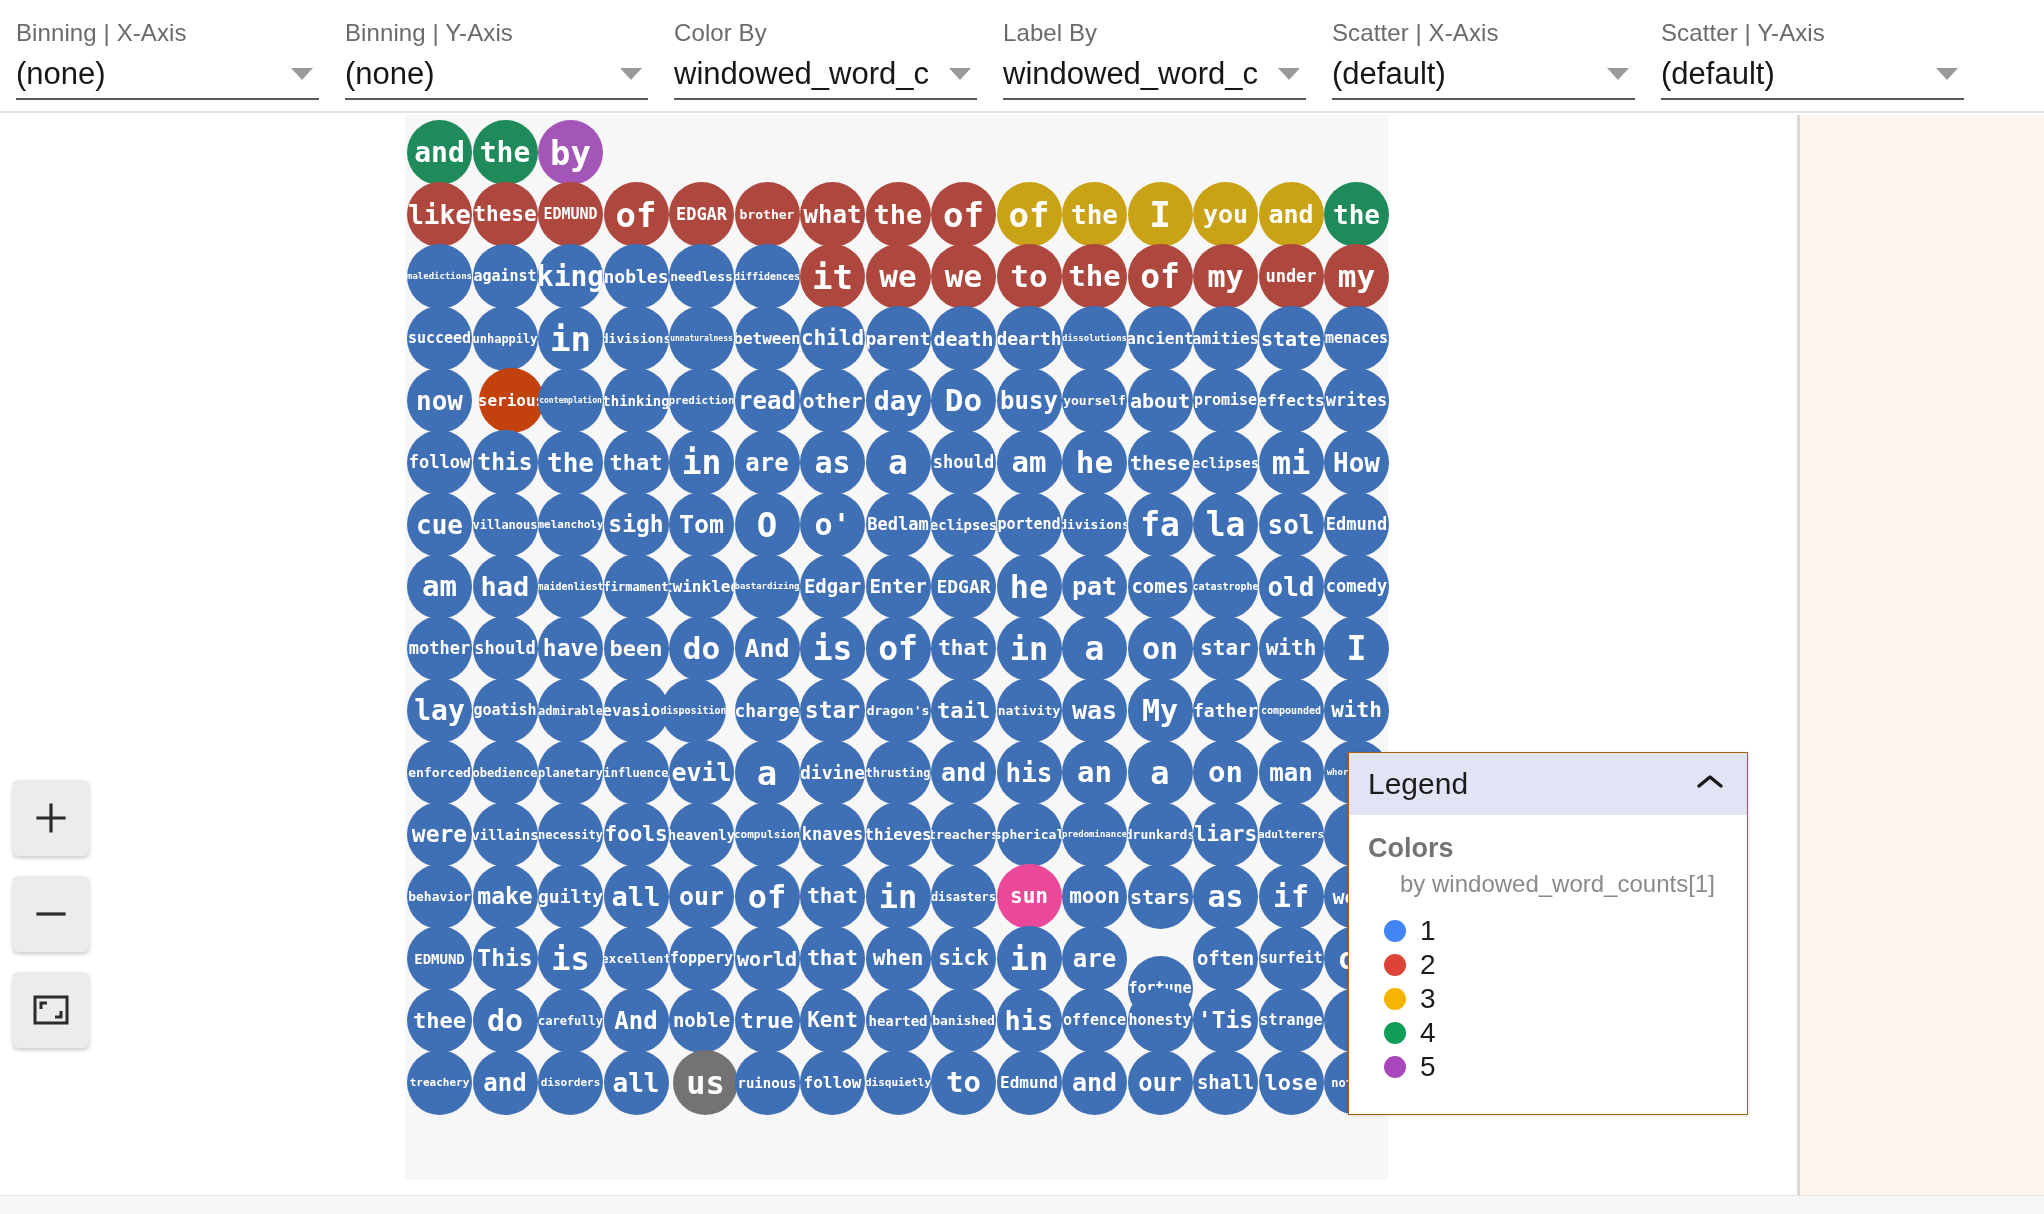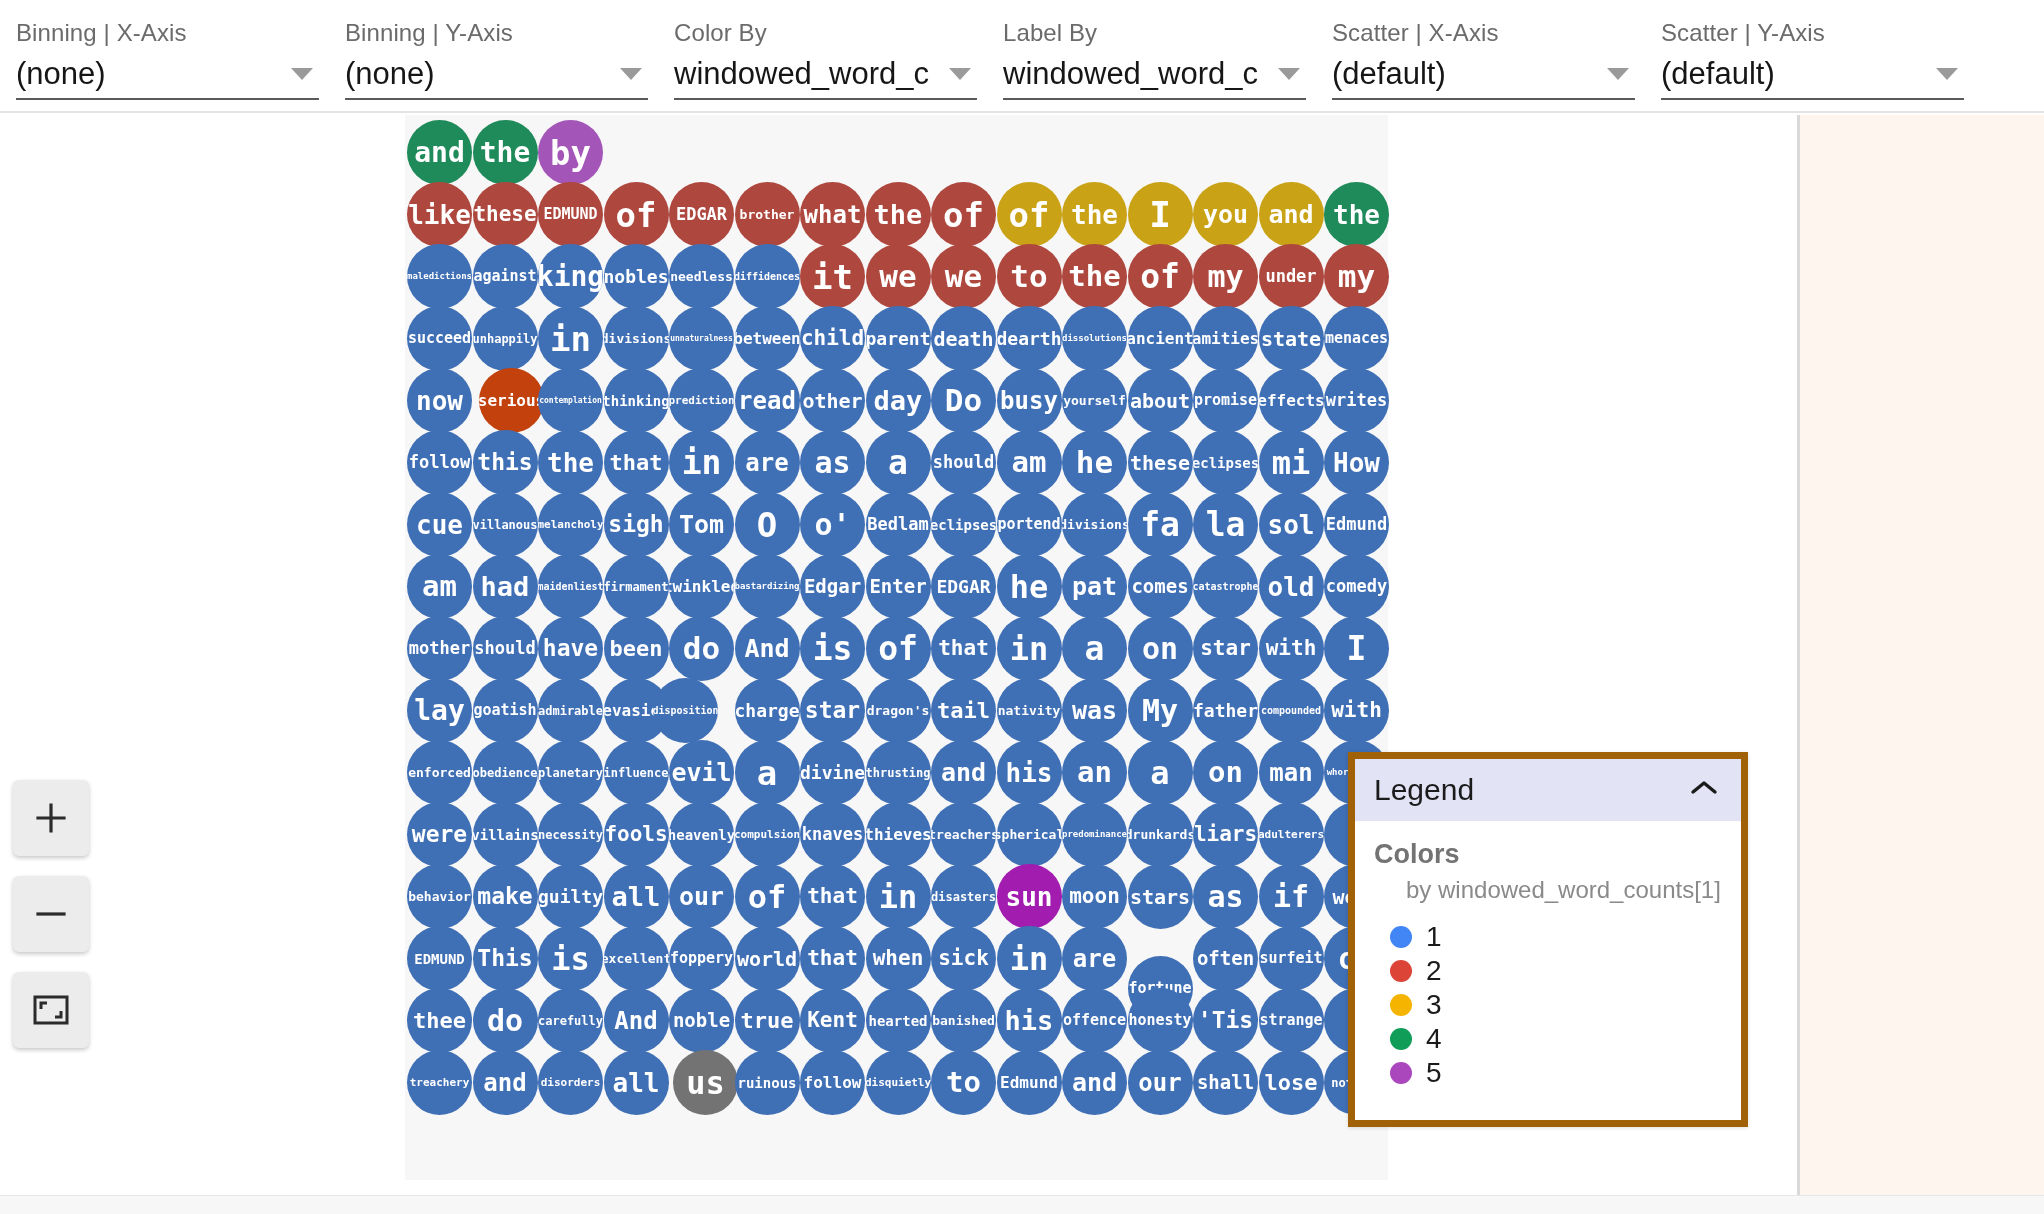--- a/index.html
+++ b/index.html
@@ -133,21 +133,21 @@
     cursor: pointer;
     -webkit-font-smoothing: antialiased;
   }
 
   
   #legend {
     position: absolute;
     left: 1348px; top: 752px;
     width: 400px;
     background: #ffffff;
-    border: 7px solid #a16207;
+    border: 1px solid #a16207;
     box-shadow: 0 1px 4px rgba(0,0,0,.12);
     z-index: 40;
   }
   #legend-header {
     height: 62px;
     background: #e2e3f5;
     display: flex;
     align-items: center;
     justify-content: space-between;
     padding: 0 22px 0 19px;
@@ -344,21 +344,21 @@
       <div class="bubble" style="left: 591.5px; top: 501px; background: rgb(63, 111, 181); font-size: 32px;">in</div>
       <div class="bubble" style="left: 657px; top: 501px; background: rgb(63, 111, 181); font-size: 33px;">a</div>
       <div class="bubble" style="left: 722.5px; top: 501px; background: rgb(63, 111, 181); font-size: 30px;">on</div>
       <div class="bubble" style="left: 788px; top: 501px; background: rgb(63, 111, 181); font-size: 21px;">star</div>
       <div class="bubble" style="left: 853.5px; top: 501px; background: rgb(63, 111, 181); font-size: 21px;">with</div>
       <div class="bubble" style="left: 919px; top: 501px; background: rgb(63, 111, 181); font-size: 33px;">I</div>
       <div class="bubble" style="left: 2px; top: 563px; background: rgb(63, 111, 181); font-size: 28px;">lay</div>
       <div class="bubble" style="left: 67.5px; top: 563px; background: rgb(63, 111, 181); font-size: 15px;">goatish</div>
       <div class="bubble" style="left: 133px; top: 563px; background: rgb(63, 111, 181); font-size: 12px;">admirable</div>
       <div class="bubble" style="left: 198.5px; top: 563px; background: rgb(63, 111, 181); font-size: 16px;">evasion</div>
-      <div class="bubble" style="left: 248px; top: 563px; background: rgb(63, 111, 181); font-size: 10px;">disposition</div>
+      <div class="bubble" style="left: 256px; top: 563px; background: rgb(63, 111, 181); font-size: 10px;">disposition</div>
       <div class="bubble" style="left: 329.5px; top: 563px; background: rgb(63, 111, 181); font-size: 18px;">charge</div>
       <div class="bubble" style="left: 395px; top: 563px; background: rgb(63, 111, 181); font-size: 23px;">star</div>
       <div class="bubble" style="left: 460.5px; top: 563px; background: rgb(63, 111, 181); font-size: 13px;">dragon's</div>
       <div class="bubble" style="left: 526px; top: 563px; background: rgb(63, 111, 181); font-size: 22px;">tail</div>
       <div class="bubble" style="left: 591.5px; top: 563px; background: rgb(63, 111, 181); font-size: 13px;">nativity</div>
       <div class="bubble" style="left: 657px; top: 563px; background: rgb(63, 111, 181); font-size: 25px;">was</div>
       <div class="bubble" style="left: 722.5px; top: 563px; background: rgb(63, 111, 181); font-size: 30px;">My</div>
       <div class="bubble" style="left: 788px; top: 563px; background: rgb(63, 111, 181); font-size: 18px;">father</div>
       <div class="bubble" style="left: 853.5px; top: 563px; background: rgb(63, 111, 181); font-size: 10px;">compounded</div>
       <div class="bubble" style="left: 919px; top: 563px; background: rgb(63, 111, 181); font-size: 21px;">with</div>
@@ -394,21 +394,21 @@
       <div class="bubble" style="left: 919px; top: 687px; background: rgb(63, 111, 181); font-size: 31px;">a</div>
       <div class="bubble" style="left: 2px; top: 749px; background: rgb(63, 111, 181); font-size: 13px;">behavior</div>
       <div class="bubble" style="left: 67.5px; top: 749px; background: rgb(63, 111, 181); font-size: 23px;">make</div>
       <div class="bubble" style="left: 133px; top: 749px; background: rgb(63, 111, 181); font-size: 18px;">guilty</div>
       <div class="bubble" style="left: 198.5px; top: 749px; background: rgb(63, 111, 181); font-size: 27px;">all</div>
       <div class="bubble" style="left: 264px; top: 749px; background: rgb(63, 111, 181); font-size: 25px;">our</div>
       <div class="bubble" style="left: 329.5px; top: 749px; background: rgb(63, 111, 181); font-size: 32px;">of</div>
       <div class="bubble" style="left: 395px; top: 749px; background: rgb(63, 111, 181); font-size: 21px;">that</div>
       <div class="bubble" style="left: 460.5px; top: 749px; background: rgb(63, 111, 181); font-size: 32px;">in</div>
       <div class="bubble" style="left: 526px; top: 749px; background: rgb(63, 111, 181); font-size: 12px;">disasters</div>
-      <div class="bubble" style="left: 591.5px; top: 749px; background: #a21caf; font-size: 26px;">sun</div>
+      <div class="bubble" style="left: 591.5px; top: 749px; background: #ec4899; font-size: 21px;">sun</div>
       <div class="bubble" style="left: 657px; top: 749px; background: rgb(63, 111, 181); font-size: 21px;">moon</div>
       <div class="bubble" style="left: 722.5px; top: 749px; background: rgb(63, 111, 181); font-size: 20px;">stars</div>
       <div class="bubble" style="left: 788px; top: 749px; background: rgb(63, 111, 181); font-size: 30px;">as</div>
       <div class="bubble" style="left: 853.5px; top: 749px; background: rgb(63, 111, 181); font-size: 30px;">if</div>
       <div class="bubble" style="left: 919px; top: 749px; background: rgb(63, 111, 181); font-size: 20px;">were</div>
       <div class="bubble" style="left: 2px; top: 811px; background: rgb(63, 111, 181); font-size: 14px;">EDMUND</div>
       <div class="bubble" style="left: 67.5px; top: 811px; background: rgb(63, 111, 181); font-size: 23px;">This</div>
       <div class="bubble" style="left: 133px; top: 811px; background: rgb(63, 111, 181); font-size: 32px;">is</div>
       <div class="bubble" style="left: 198.5px; top: 811px; background: rgb(63, 111, 181); font-size: 13px;">excellent</div>
       <div class="bubble" style="left: 264px; top: 811px; background: rgb(63, 111, 181); font-size: 15px;">foppery</div>

